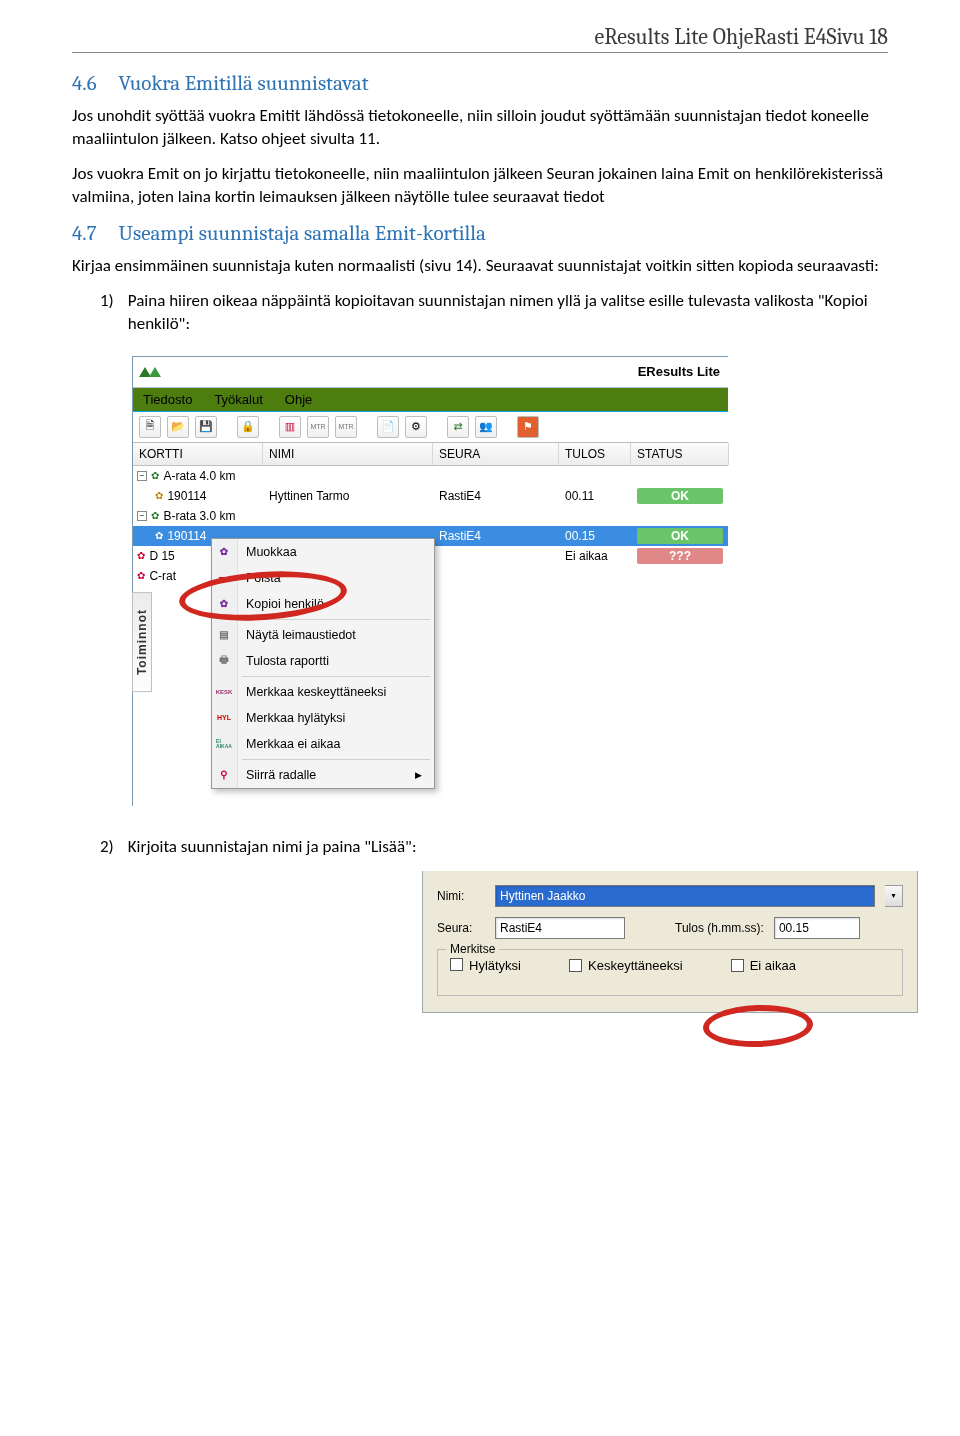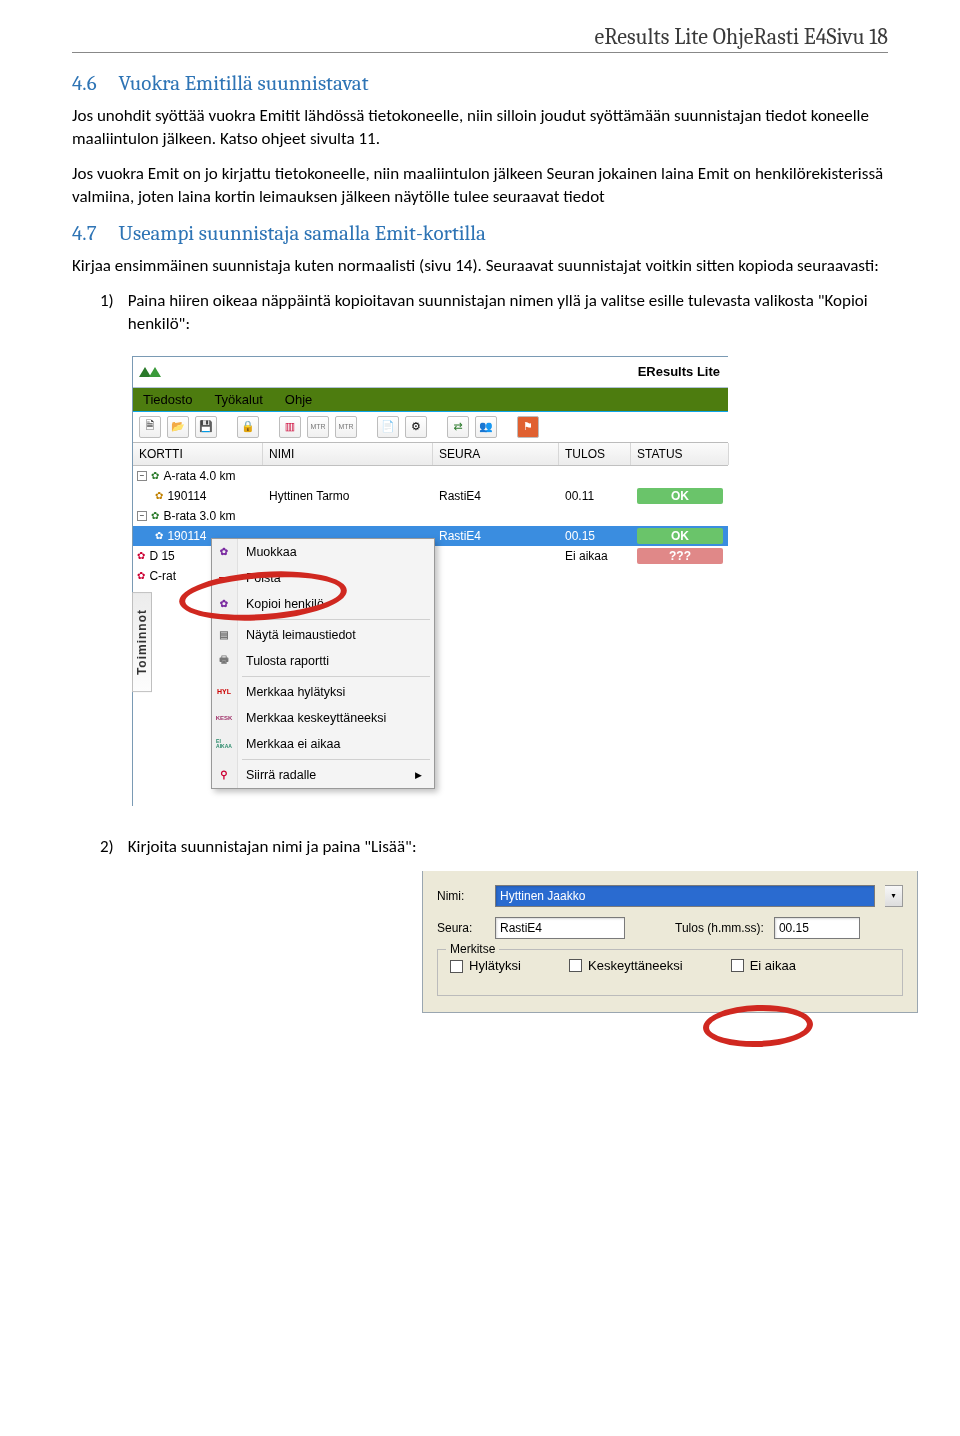--- a/index.html
+++ b/index.html
@@ -425,27 +425,27 @@
         <span>Näytä leimaustiedot</span>
           <span></span>
       </div>
       <div class="ctx-item">
         <span class="ctx-icon" style="color:#777">🖶</span>
         <span>Tulosta raportti</span>
           <span></span>
       </div>
       <div class="ctx-sep"></div>
       <div class="ctx-item">
+        <span class="ctx-icon" style="color:#a0326a;font-size:6px">KESK</span>
+        <span>Merkkaa keskeyttäneeksi</span>
+          <span></span>
+      </div>
+      <div class="ctx-item">
         <span class="ctx-icon" style="color:#c00;font-size:7px">HYL</span>
         <span>Merkkaa hylätyksi</span>
-          <span></span>
-      </div>
-      <div class="ctx-item">
-        <span class="ctx-icon" style="color:#a0326a;font-size:6px">KESK</span>
-        <span>Merkkaa keskeyttäneeksi</span>
           <span></span>
       </div>
       <div class="ctx-item">
         <span class="ctx-icon" style="color:#2a8a6a;font-size:5px;line-height:1;white-space:pre">EI
 AIKAA</span>
         <span>Merkkaa ei aikaa</span>
           <span></span>
       </div>
       <div class="ctx-sep"></div>
       <div class="ctx-item">
@@ -481,21 +481,21 @@
       </div>
       <span style="width:30px"></span>
       <span class="flabel" style="width:auto">Tulos (h.mm.ss):</span>
       <div class="ftext" style="width:86px;flex:0 0 auto">
         <span>00.15</span>
       </div>
     </div>
     <div class="group-box">
       <span class="legend">Merkitse</span>
       <div class="cbx-row">
-        <label style="display:flex;gap:6px;align-items:flex-end">
+        <label style="display:flex;gap:6px;align-items:flex-start">
           <span class="cbx"></span>
           <span>Hylätyksi</span>
         </label>
         <label style="display:flex;gap:6px;align-items:center">
           <span class="cbx"></span>
           <span>Keskeyttäneeksi</span>
         </label>
         <label style="display:flex;gap:6px;align-items:center">
           <span class="cbx"></span>
           <span>Ei aikaa</span>

